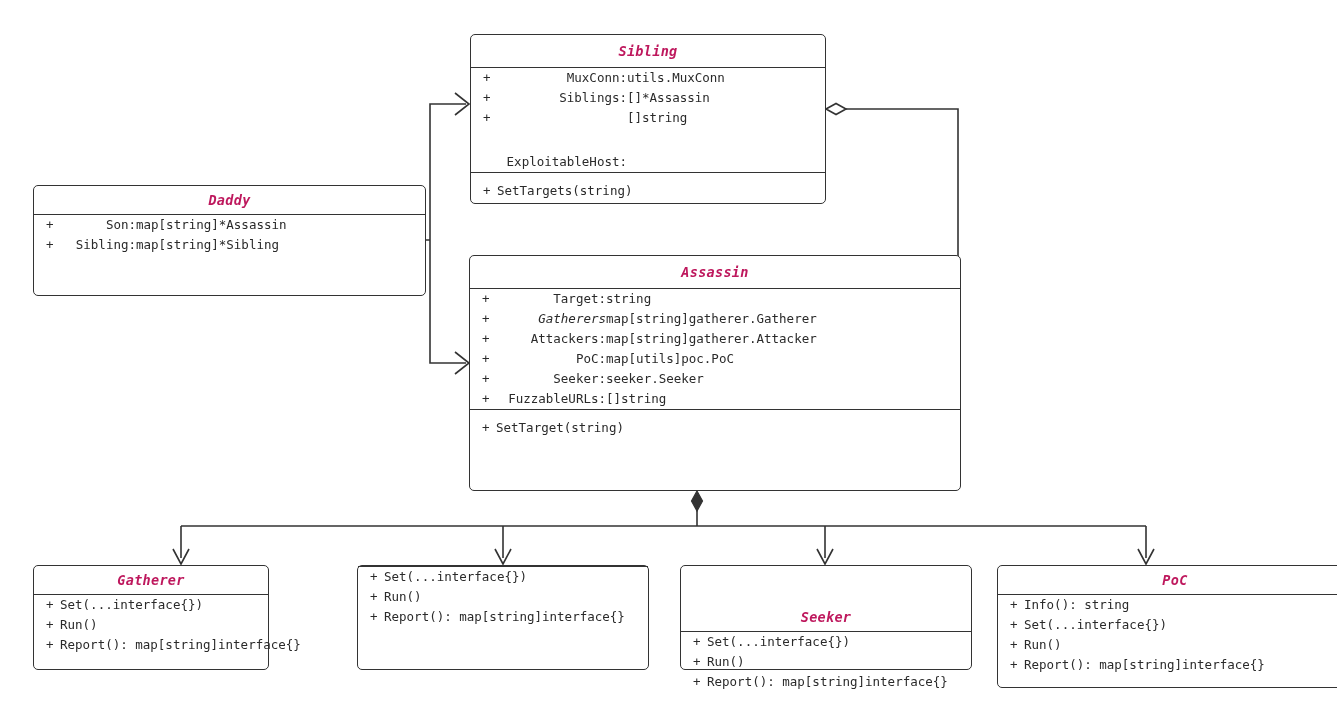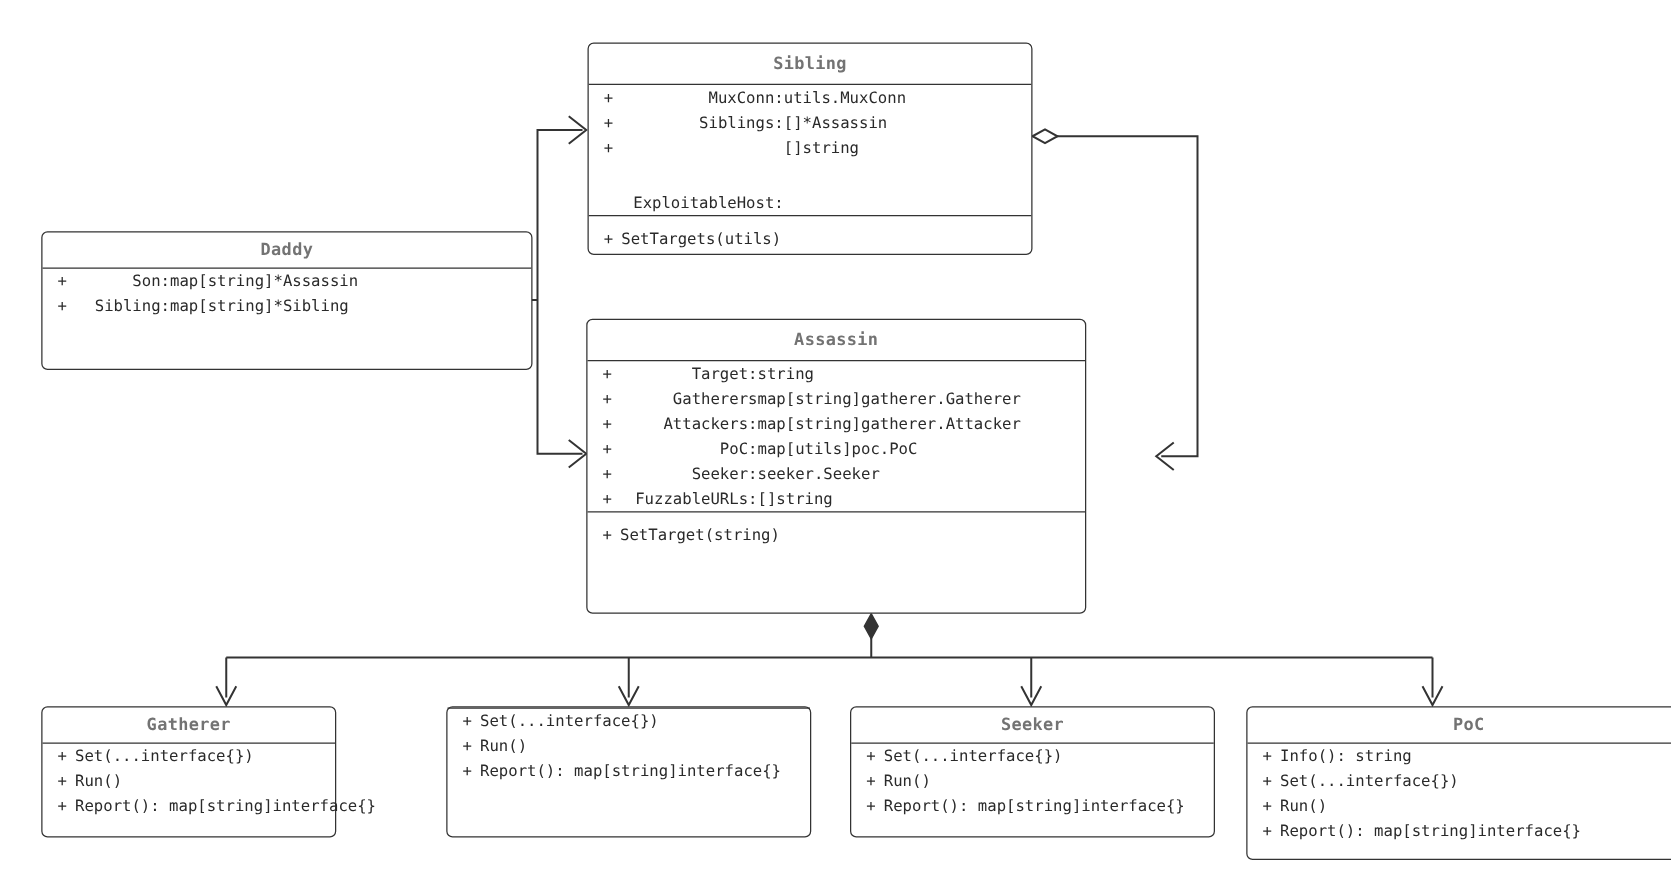--- a/index.html
+++ b/index.html
@@ -17,24 +17,24 @@
     box-sizing:border-box;
     background:#ffffff;
     border:1.6px solid #333333;
     border-radius:5px;
     z-index:2;
   }
   .uml-title{
     text-align:left;
     font-weight:bold;
     font-size:13.5px;
-    color:#737373;
+    color:#be185d;
     letter-spacing:0.3px;
     box-sizing:border-box;
-    display:flex;align-items:center;justify-content:center;
+    display:flex;align-items:center;justify-content:center;font-style:italic;
   }
   .uml-sep{
     height:0;border-top:1.6px solid #333333;
     margin:0;
   }
   .uml-compartment{
     box-sizing:border-box;
     display:flex;
     flex-direction:column;
     justify-content:center;
@@ -93,29 +93,29 @@
     <div class="umlbox" style="left: 470px; top: 34px; width: 356px; height: 170px;">
       <div class="uml-title" style="height: 32px;">Sibling</div>
       <div class="uml-sep"></div>
       <div class="uml-compartment pad-l" style="flex: 1 1 auto;">
         <div class="uml-row"><span class="uml-vis">+</span><span class="uml-nm" style="min-width: 130px;">MuxConn:</span><span class="uml-ty">utils.MuxConn</span></div>
         <div class="uml-row"><span class="uml-vis">+</span><span class="uml-nm" style="min-width: 130px;">Siblings:</span><span class="uml-ty">[]*Assassin</span></div>
         <div class="uml-row"><span class="uml-vis">+</span><span class="uml-nm" style="min-width: 130px; margin-top: 44px;">ExploitableHost:</span><span class="uml-ty">[]string</span></div>
       </div>
       <div class="uml-sep"></div>
       <div class="uml-compartment pad-l" style="flex: 0 0 auto; padding: 8px 0px 8px 12px;">
-        <div class="uml-row"><span class="uml-vis">+</span><span class="uml-ty">SetTargets(utils)</span></div>
+        <div class="uml-row"><span class="uml-vis">+</span><span class="uml-ty">SetTargets(string)</span></div>
       </div>
     </div>
-    <div class="umlbox" style="left: 469px; top: 255px; width: 400px; height: 236px;">
+    <div class="umlbox" style="left: 469px; top: 255px; width: 492px; height: 236px;">
       <div class="uml-title" style="height: 32px;">Assassin</div>
       <div class="uml-sep"></div>
       <div class="uml-compartment pad-l" style="flex: 1 1 auto;">
         <div class="uml-row"><span class="uml-vis">+</span><span class="uml-nm" style="min-width: 110px;">Target:</span><span class="uml-ty">string</span></div>
-        <div class="uml-row"><span class="uml-vis">+</span><span class="uml-nm" style="min-width: 110px;">Gatherers</span><span class="uml-ty">map[string]gatherer.Gatherer</span></div>
+        <div class="uml-row"><span class="uml-vis">+</span><span class="uml-nm" style="min-width: 110px; font-style: italic;">Gatherers</span><span class="uml-ty">map[string]gatherer.Gatherer</span></div>
         <div class="uml-row"><span class="uml-vis">+</span><span class="uml-nm" style="min-width: 110px;">Attackers:</span><span class="uml-ty">map[string]gatherer.Attacker</span></div>
         <div class="uml-row"><span class="uml-vis">+</span><span class="uml-nm" style="min-width: 110px;">PoC:</span><span class="uml-ty">map[utils]poc.PoC</span></div>
         <div class="uml-row"><span class="uml-vis">+</span><span class="uml-nm" style="min-width: 110px;">Seeker:</span><span class="uml-ty">seeker.Seeker</span></div>
         <div class="uml-row"><span class="uml-vis">+</span><span class="uml-nm" style="min-width: 110px;">FuzzableURLs:</span><span class="uml-ty">[]string</span></div>
       </div>
       <div class="uml-sep"></div>
       <div class="uml-compartment pad-l" style="flex: 0 0 auto; padding: 8px 0px 8px 12px;">
         <div class="uml-row"><span class="uml-vis">+</span><span class="uml-ty">SetTarget(string)</span></div>
       </div>
     </div>
@@ -130,21 +130,21 @@
     </div>
     <div class="umlbox" style="left: 357px; top: 565px; width: 292px; height: 105px;">
       <div class="uml-sep"></div>
       <div class="uml-compartment pad-l" style="flex: 1 1 auto;">
         <div class="uml-row"><span class="uml-vis">+</span><span class="uml-ty">Set(...interface{})</span></div>
         <div class="uml-row"><span class="uml-vis">+</span><span class="uml-ty">Run()</span></div>
         <div class="uml-row"><span class="uml-vis">+</span><span class="uml-ty">Report(): map[string]interface{}</span></div>
       </div>
     </div>
     <div class="umlbox" style="left: 680px; top: 565px; width: 292px; height: 105px;">
-      <div class="uml-title" style="height: 28px;">Seeker</div>
+      <div class="uml-title" style="height: 28px; margin-top: 37px;">Seeker</div>
       <div class="uml-sep"></div>
       <div class="uml-compartment pad-l" style="flex: 1 1 auto;">
         <div class="uml-row"><span class="uml-vis">+</span><span class="uml-ty">Set(...interface{})</span></div>
         <div class="uml-row"><span class="uml-vis">+</span><span class="uml-ty">Run()</span></div>
         <div class="uml-row"><span class="uml-vis">+</span><span class="uml-ty">Report(): map[string]interface{}</span></div>
       </div>
     </div>
     <div class="umlbox" style="left: 997px; top: 565px; width: 356px; height: 123px;">
       <div class="uml-title" style="height: 28px;">PoC</div>
       <div class="uml-sep"></div>

